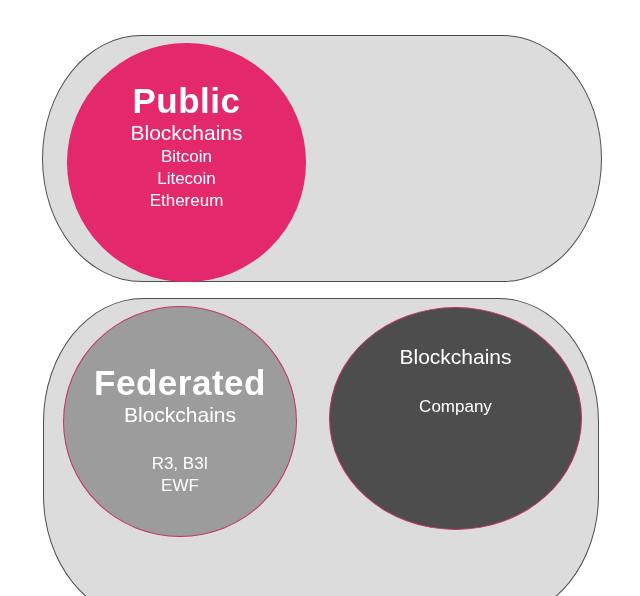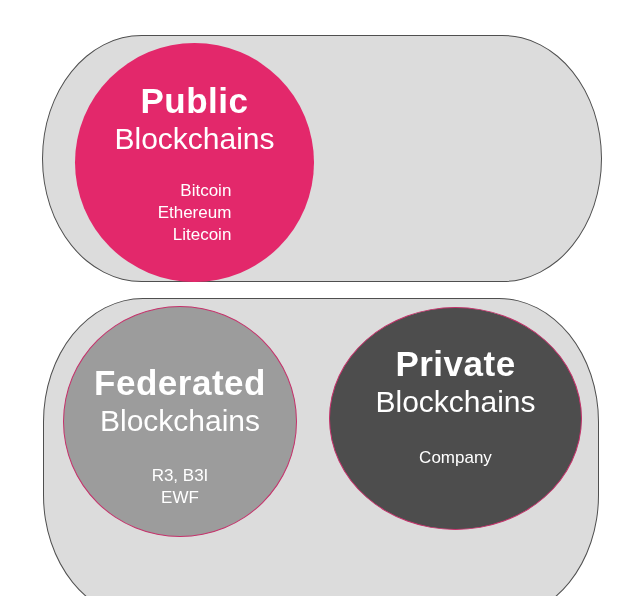--- a/index.html
+++ b/index.html
@@ -33,25 +33,24 @@
   .bubble {
     position: absolute;
     border-radius: 50%;
     display: flex;
     flex-direction: column;
     align-items: center;
     text-align: center;
     color: var(--text);
   }
   .bubble-public {
-    left: 32px; top: 7px;
+    left: 24px; top: 7px;
     width: 239px; height: 239px;
     background: var(--public-circle);
     padding-top: 38px;
-    text-align: right;
   }
   .bubble-federated {
     left: 19px; top: 7px;
     width: 234px; height: 231px;
     background: var(--federated-circle);
     border: 1.5px solid var(--accent-ring);
     padding-top: 56px;
   }
   .bubble-private {
     left: 285px; top: 8px;
@@ -60,63 +59,62 @@
     border: 1.5px solid var(--accent-ring);
     padding-top: 36px;
   }
   .bubble .title {
     font-size: 35px;
     font-weight: 700;
     line-height: 1.12;
     letter-spacing: 0.5px;
   }
   .bubble .subtitle {
-    font-size: 30px;
+    font-size: 21px;
     font-weight: 400;
     line-height: 1.25;
   }
   .examples {
     font-size: 17px;
     line-height: 22px;
   }
-  .bubble-public .examples    { margin-top: 22px; }
+  .bubble-public .examples    { }
   .bubble-federated .examples { margin-top: 25px; }
   .bubble-private .examples   { margin-top: 26px; }
   .example-faded { opacity: 0.75; }
 </style>
 </head>
 <body>
 
 <div class="canvas">
 
   <div class="pill pill-top">
     <div class="bubble bubble-public">
       <div class="title">Public</div>
       <div class="subtitle">Blockchains</div>
       <div class="examples">
         <div>Bitcoin</div>
+        <div>Litecoin</div>
         <div>Ethereum</div>
-        <div>Litecoin</div>
       </div>
     </div>
   </div>
 
   <div class="pill pill-bottom">
 
     <div class="bubble bubble-federated">
       <div class="title">Federated</div>
       <div class="subtitle">Blockchains</div>
       <div class="examples">
         <div>R3, B3I</div>
         <div>EWF</div>
       </div>
     </div>
 
     <div class="bubble bubble-private">
-      <div class="title">Private</div>
       <div class="subtitle">Blockchains</div>
       <div class="examples">
         <div>Company</div>
       </div>
     </div>
 
   </div>
 </div>
 
 </body></html>

